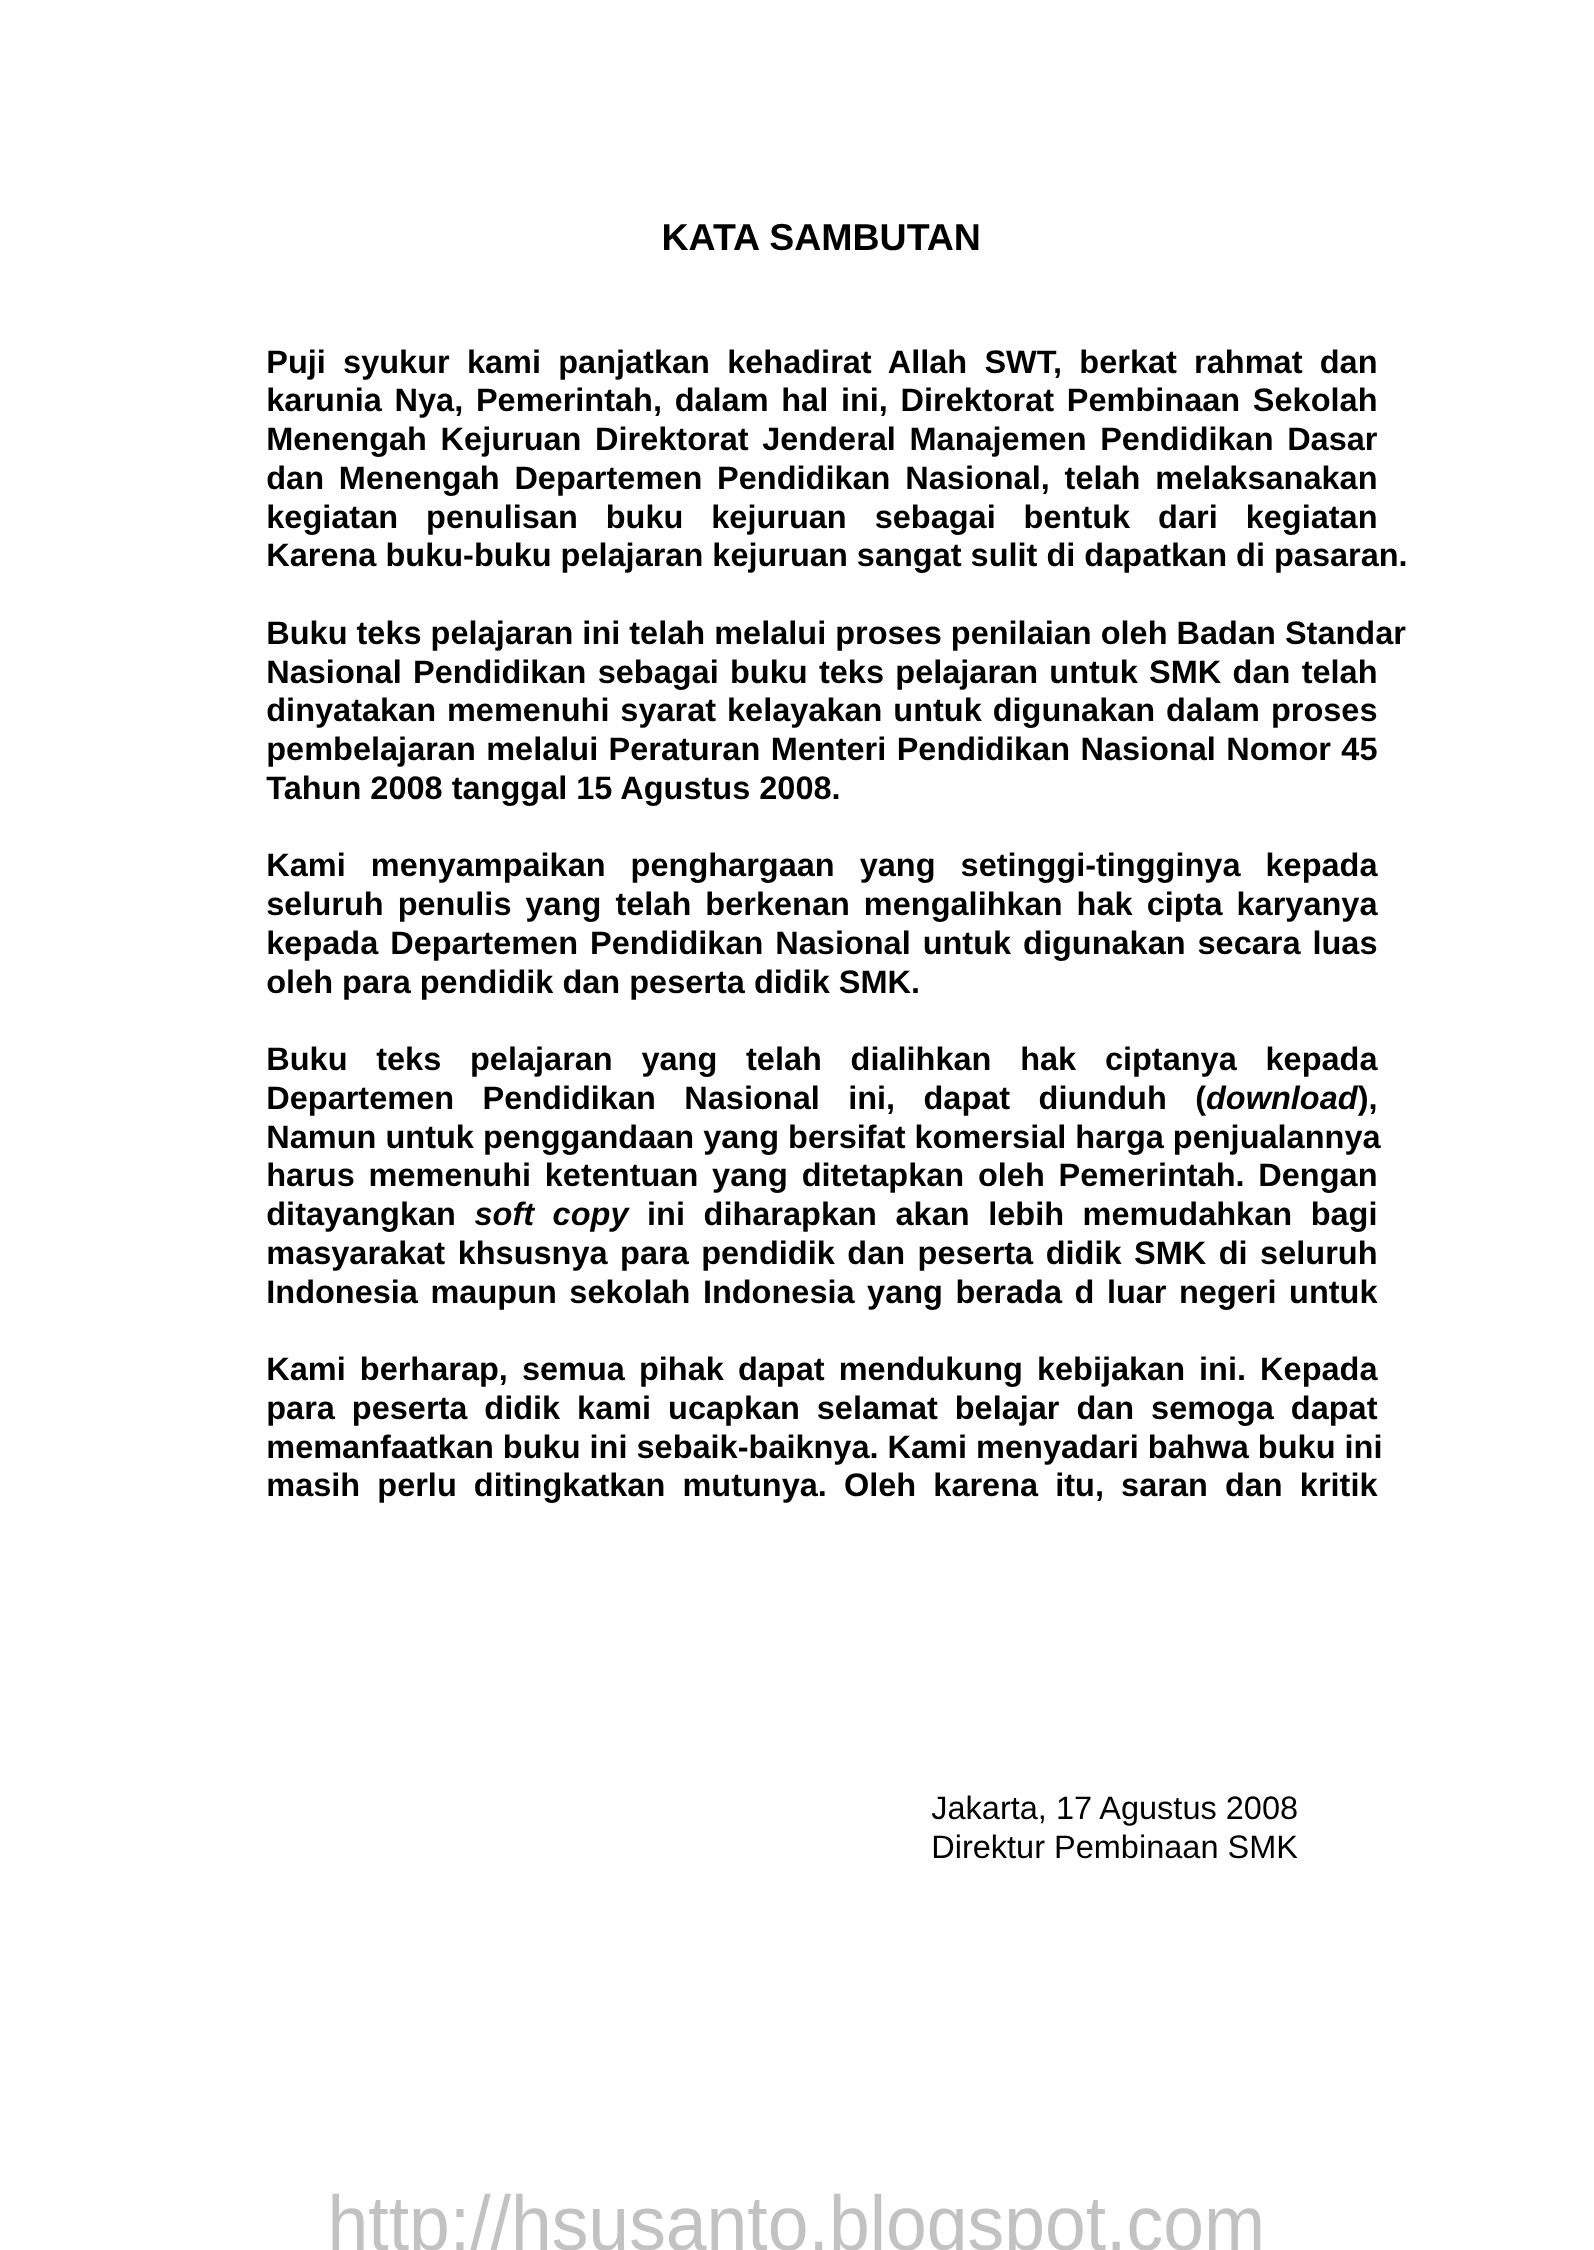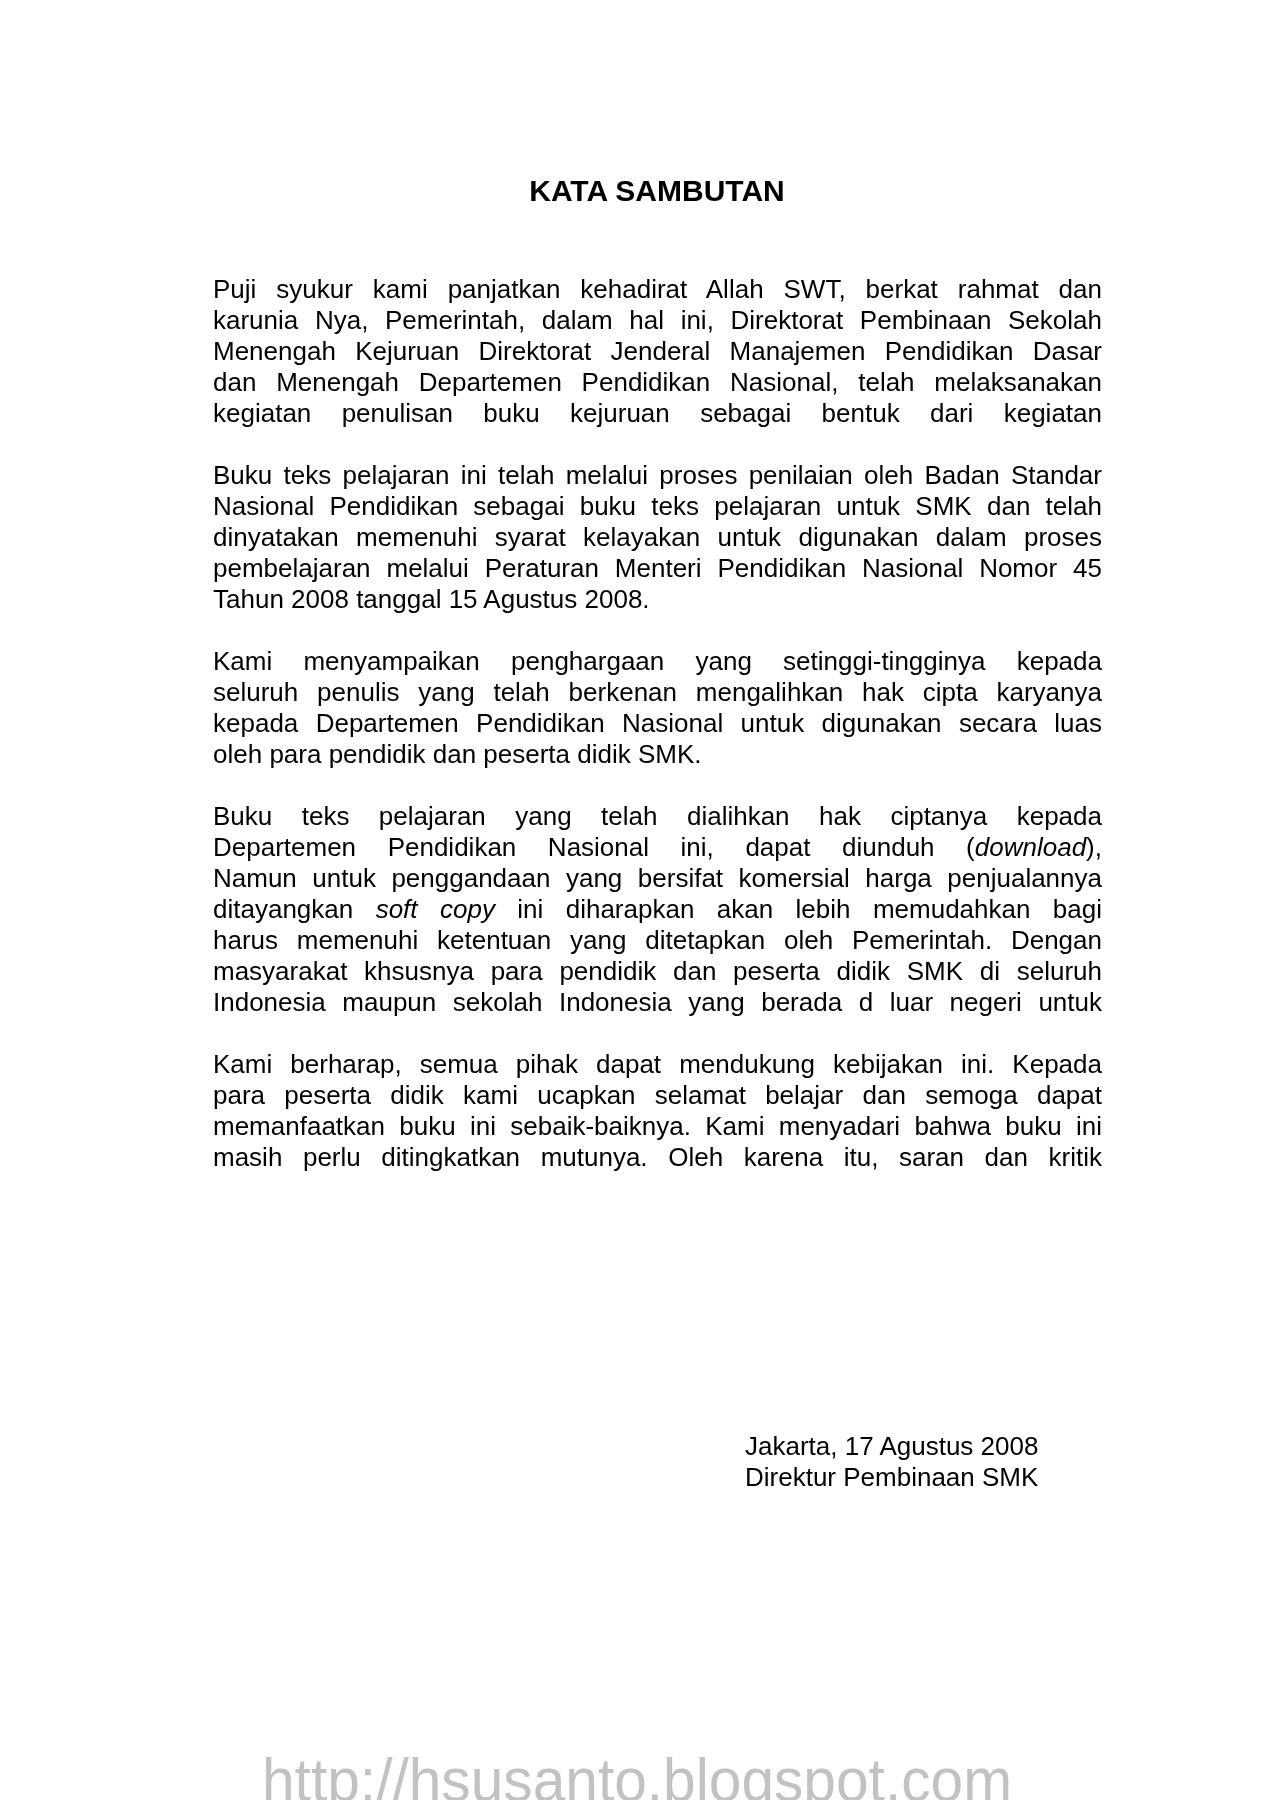--- a/index.html
+++ b/index.html
@@ -37,20 +37,21 @@
     .para {
       margin: 0 0 31px 0;
       text-align: justify;
       text-align-last: left;
     }
     .para .ln {
       display: block;
       text-align: justify;
       text-align-last: justify;
       white-space: nowrap;
+      font-weight: bold;
     }
     .para .ln.last {
       text-align-last: left;
     }
     .para .ln span.it {
       font-style: italic;
     }
     .signature {
       position: absolute;
       left: 745px;
@@ -78,40 +79,41 @@
 
 <h1 class="page-title">KATA SAMBUTAN</h1>
 
 <div class="body-text">
   <p class="para">
     <span class="ln">Puji syukur kami panjatkan kehadirat Allah SWT, berkat rahmat dan</span>
     <span class="ln">karunia Nya, Pemerintah, dalam hal ini, Direktorat Pembinaan Sekolah</span>
     <span class="ln">Menengah Kejuruan Direktorat Jenderal Manajemen Pendidikan Dasar</span>
     <span class="ln">dan Menengah Departemen Pendidikan Nasional, telah melaksanakan</span>
     <span class="ln">kegiatan penulisan buku kejuruan sebagai bentuk dari kegiatan</span>
+    <span class="ln last">Karena buku-buku pelajaran kejuruan sangat sulit di dapatkan di pasaran.</span>
   </p>
   <p class="para">
     <span class="ln">Buku teks pelajaran ini telah melalui proses penilaian oleh Badan Standar</span>
     <span class="ln">Nasional Pendidikan sebagai buku teks pelajaran untuk SMK dan telah</span>
     <span class="ln">dinyatakan memenuhi syarat kelayakan untuk digunakan dalam proses</span>
     <span class="ln">pembelajaran melalui Peraturan Menteri Pendidikan Nasional Nomor 45</span>
     <span class="ln last">Tahun 2008 tanggal 15 Agustus 2008.</span>
   </p>
   <p class="para">
     <span class="ln">Kami menyampaikan penghargaan yang setinggi-tingginya kepada</span>
     <span class="ln">seluruh penulis yang telah berkenan mengalihkan hak cipta karyanya</span>
     <span class="ln">kepada Departemen Pendidikan Nasional untuk digunakan secara luas</span>
     <span class="ln last">oleh para pendidik dan peserta didik SMK.</span>
   </p>
   <p class="para">
     <span class="ln">Buku teks pelajaran yang telah dialihkan hak ciptanya kepada</span>
     <span class="ln"><span>Departemen Pendidikan Nasional ini, dapat diunduh (</span><span class="it">download</span><span>),</span></span>
     <span class="ln">Namun untuk penggandaan yang bersifat komersial harga penjualannya</span>
+    <span class="ln">harus memenuhi ketentuan yang ditetapkan oleh Pemerintah. Dengan</span>
     <span class="ln"><span>ditayangkan </span><span class="it">soft copy</span><span> ini diharapkan akan lebih memudahkan bagi</span></span>
-    <span class="ln">harus memenuhi ketentuan yang ditetapkan oleh Pemerintah. Dengan</span>
     <span class="ln">masyarakat khsusnya para pendidik dan peserta didik SMK di seluruh</span>
     <span class="ln">Indonesia maupun sekolah Indonesia yang berada d luar negeri untuk</span>
   </p>
   <p class="para">
     <span class="ln">Kami berharap, semua pihak dapat mendukung kebijakan ini. Kepada</span>
     <span class="ln">para peserta didik kami ucapkan selamat belajar dan semoga dapat</span>
     <span class="ln">memanfaatkan buku ini sebaik-baiknya. Kami menyadari bahwa buku ini</span>
     <span class="ln">masih perlu ditingkatkan mutunya. Oleh karena itu, saran dan kritik</span>
   </p>
 </div>

